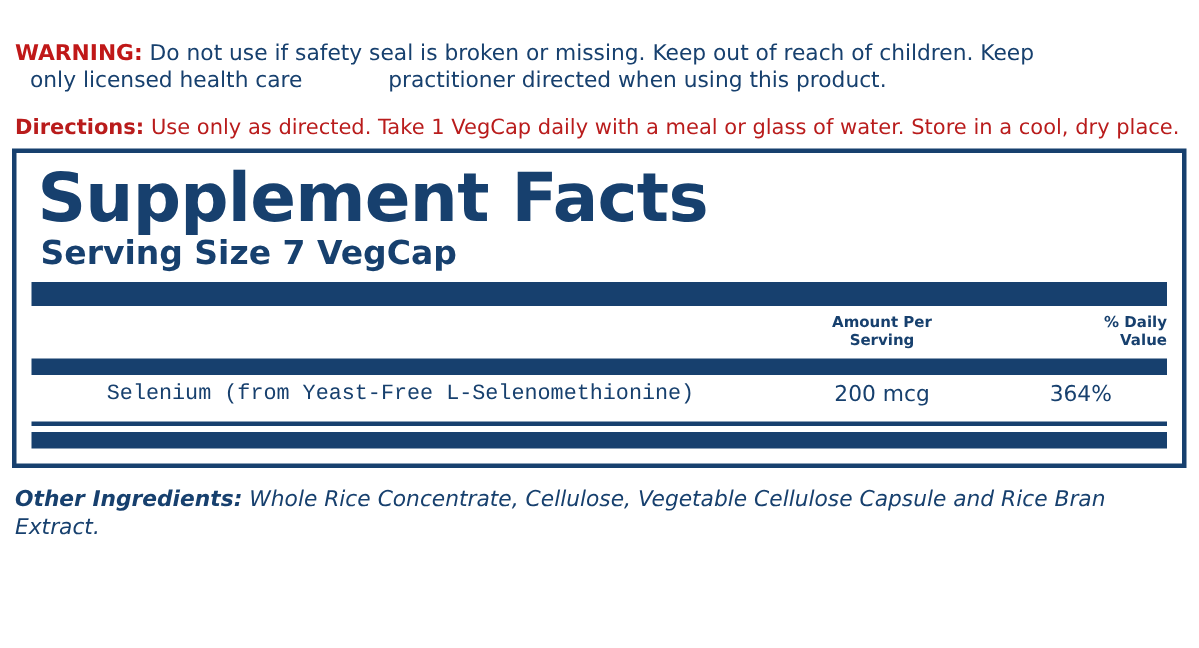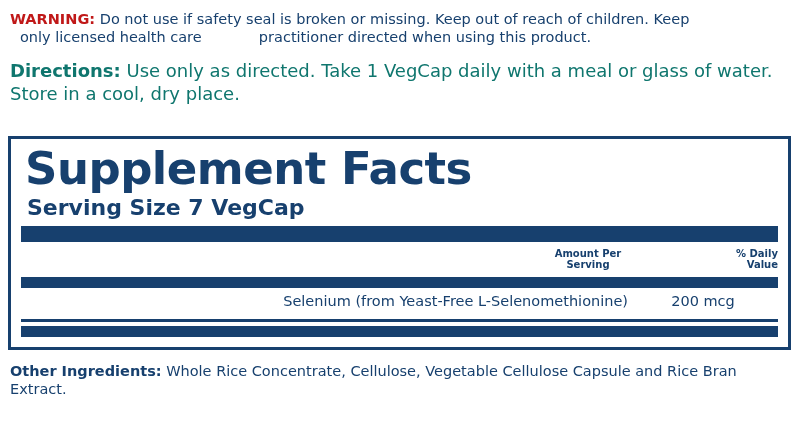--- a/index.html
+++ b/index.html
@@ -17,21 +17,21 @@
   .page {
     position: relative;
     width: 799px;
     height: 432px;
     box-sizing: border-box;
     padding: 0 8px;
   }
 
   
   .warning-block {
-    padding: 10px 2px 0 2px;
+    padding: 27px 2px 0 2px;
     font-size: 14.5px;
     line-height: 1.25;
     color: #17406e;
   }
   .warning-label {
     color: #c01818;
     font-weight: bold;
   }
   .warning-text {
     color: #17406e;
@@ -41,31 +41,31 @@
     padding-left: 10px;
   }
   .warning-gap {
     display: inline-block;
     width: 48px;
   }
 
   
   .directions-block {
     padding: 14px 2px 0 2px;
-    font-size: 18px;
+    font-size: 14px;
     line-height: 1.25;
-    color: #0f766e;
+    color: #b91c1c;
   }
   .directions-label {
     font-weight: bold;
   }
 
   
   .sf-panel {
-    margin-top: 31px;
+    margin-top: 4px;
     border: 3px solid #17406e;
     box-sizing: border-box;
     padding: 2px 10px 10px 10px;
     background: #ffffff;
   }
   .sf-title {
     font-size: 45px;
     font-weight: bold;
     letter-spacing: -0.5px;
     line-height: 1.05;
@@ -117,37 +117,39 @@
 
   .sf-row {
     display: flex;
     align-items: center;
     padding: 5px 0 5px 0;
     font-size: 14.5px;
     color: #17406e;
   }
   .sf-nutrient {
     flex: 1;
-    text-align: right;
+    text-align: center;
+    font-family: Liberation Mono, monospace;
   }
   .sf-amount {
     width: 150px;
     text-align: center;
   }
   .sf-dv {
     width: 115px;
     text-align: center;
   }
 
   
   .other-block {
     padding: 12px 2px 0 2px;
     font-size: 14.5px;
     line-height: 1.3;
     color: #17406e;
+    font-style: italic;
   }
   .other-label {
     font-weight: bold;
   }
 </style>
 </head>
 <body>
 
 <div class="page">
 
@@ -182,20 +184,21 @@
         <div>% Daily</div>
         <div>Value</div>
       </div>
     </div>
 
     <div class="bar-medium"></div>
 
     <div class="sf-row">
       <div class="sf-nutrient">Selenium (from Yeast-Free L-Selenomethionine)</div>
       <div class="sf-amount">200 mcg</div>
+      <div class="sf-dv">364%</div>
     </div>
 
     <div class="bar-thin"></div>
     <div class="bar-medium"></div>
   </div>
 
   <div class="other-block">
     <span class="other-label">Other Ingredients:</span>
     <span>Whole Rice Concentrate, Cellulose, Vegetable Cellulose Capsule and Rice Bran Extract.</span>
   </div>

